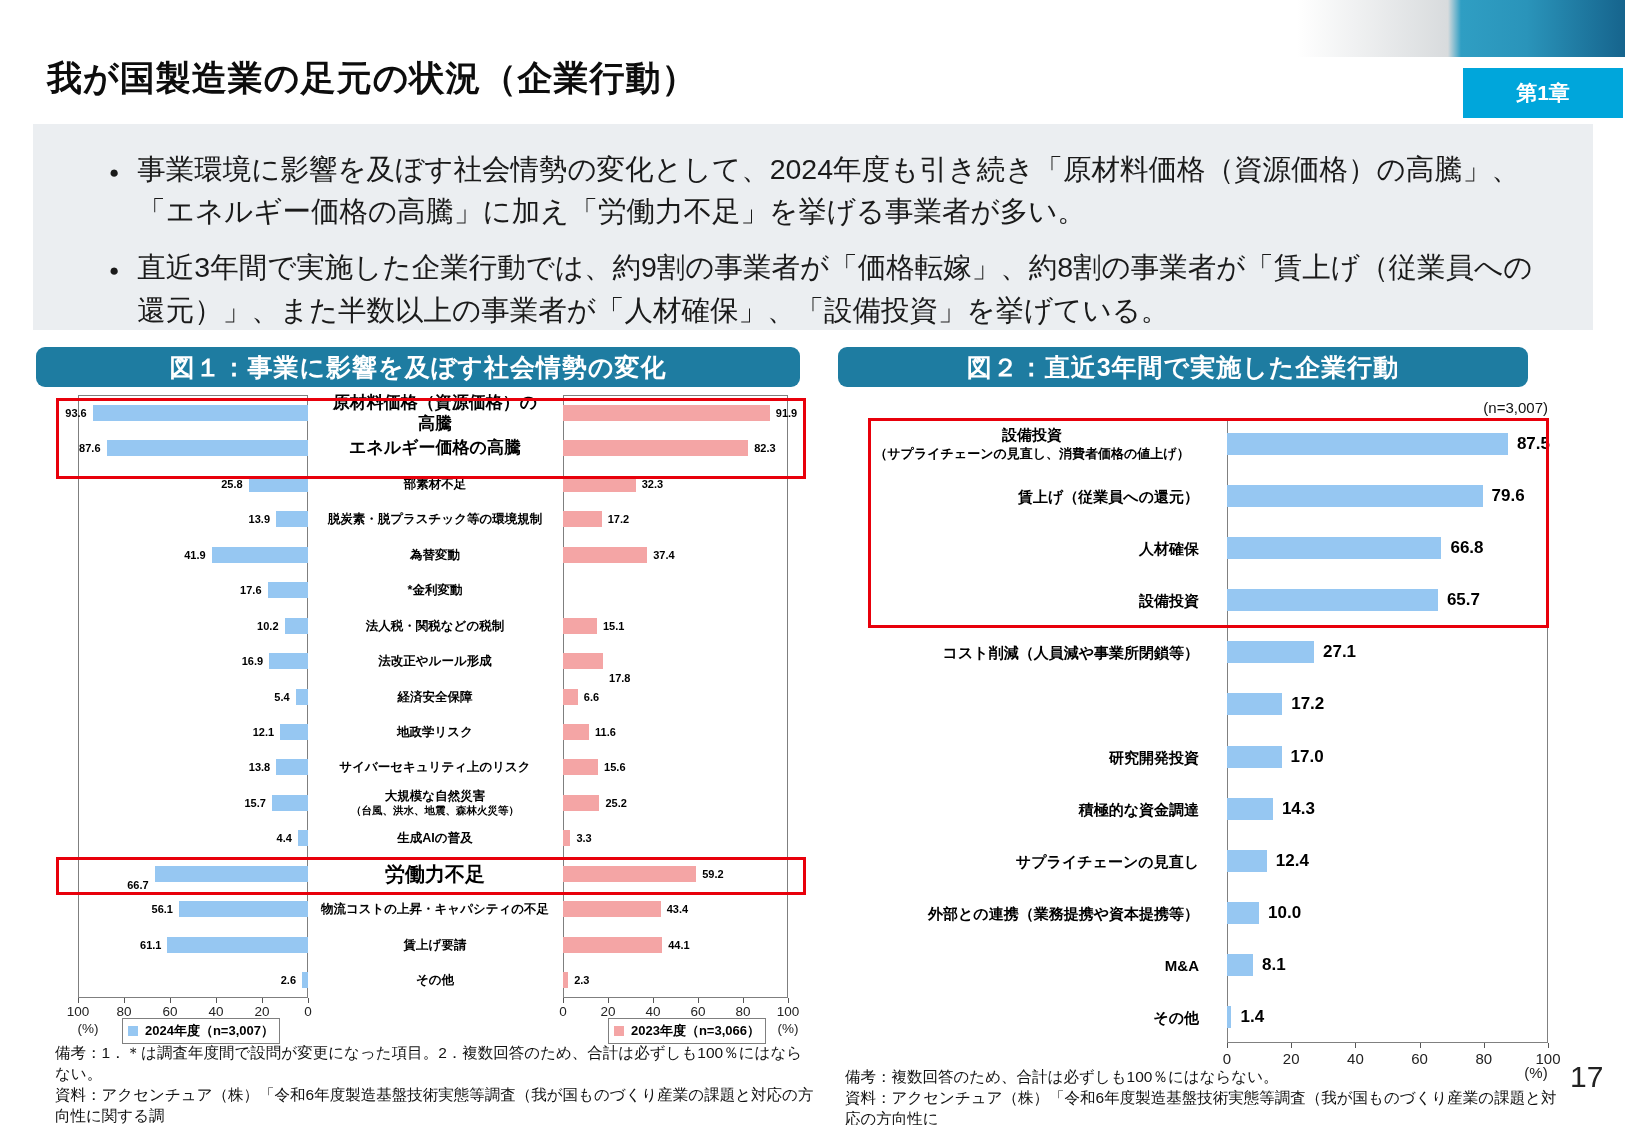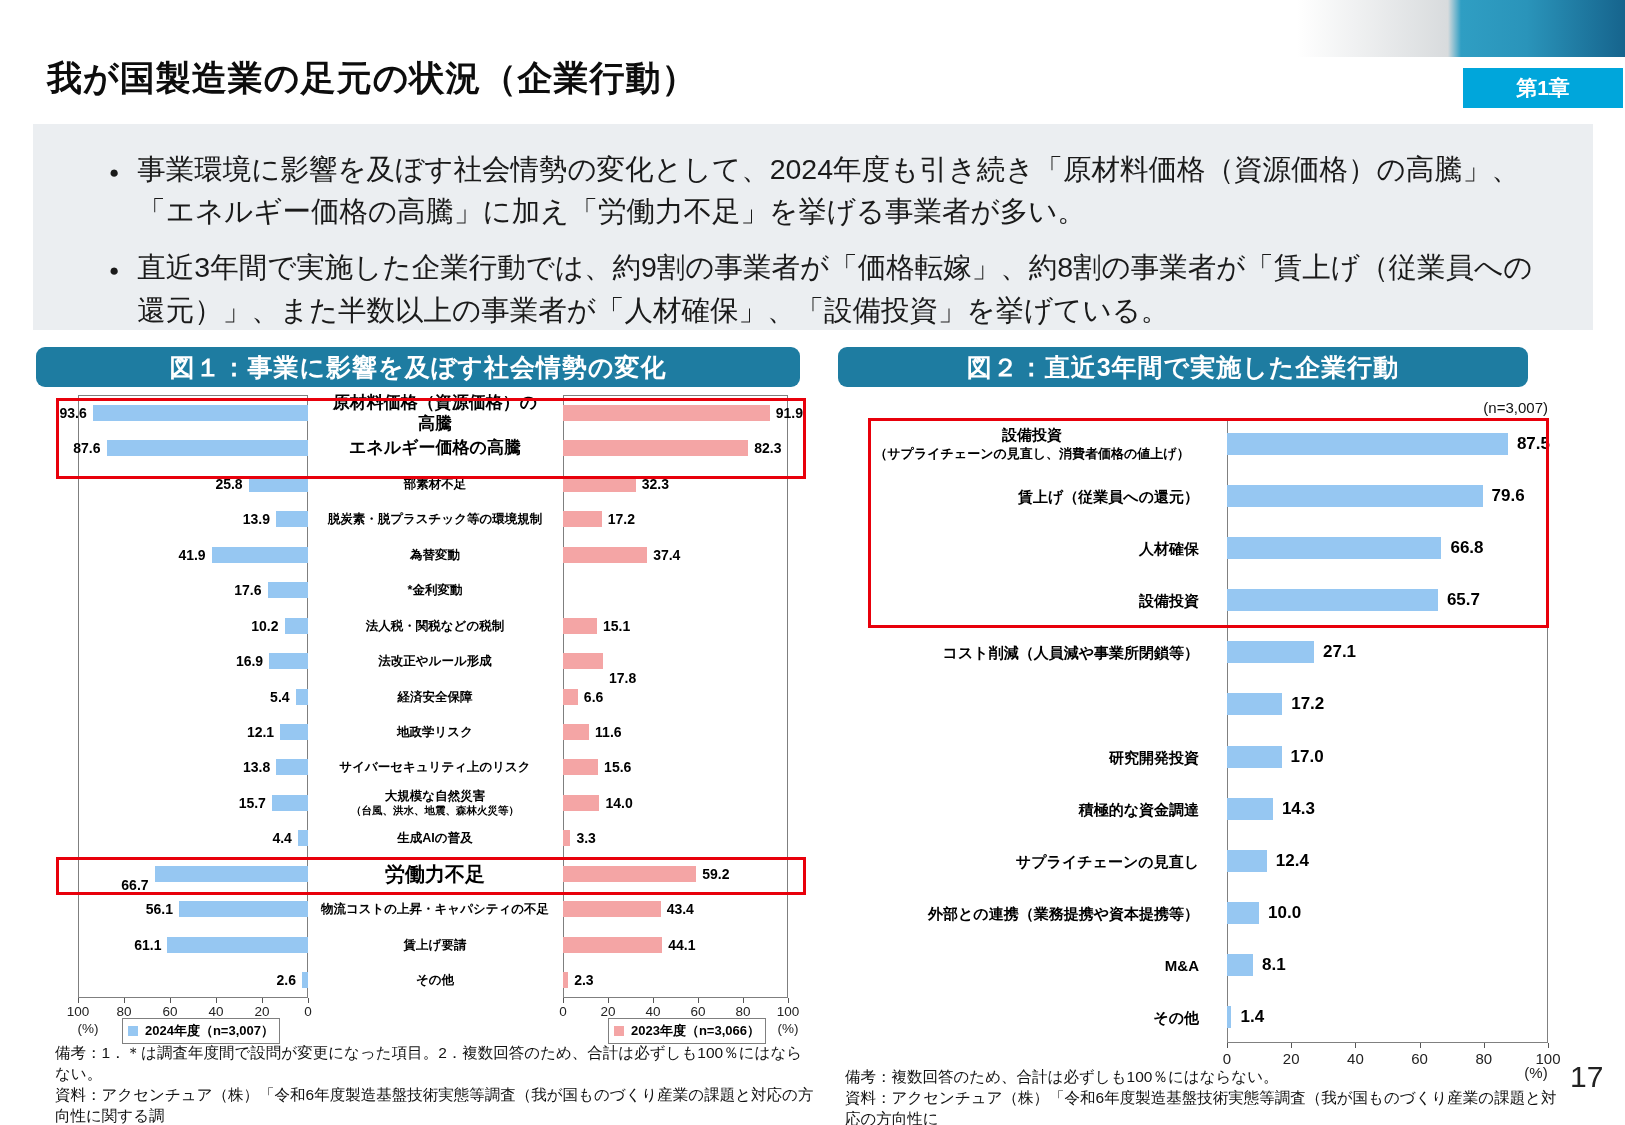--- a/index.html
+++ b/index.html
@@ -2,21 +2,21 @@
 <html><head>
 <meta charset="utf-8">
 <style>
   html,body{margin:0;padding:0;}
   body{font-family:"Liberation Sans","DejaVu Sans",sans-serif;background:#fff;}
   .page{position:relative;width:1625px;height:1125px;overflow:hidden;background:#ffffff;}
 
   
   #deco-bar{position:absolute;left:1297px;top:0;width:328px;height:57px;
     background:linear-gradient(90deg,#ffffff 0%,#d8dbdd 46%,#2f9ec3 50%,#2a94ba 70%,#16648d 100%);}
-  #chapter-badge{position:absolute;left:1463px;top:68px;width:160px;height:40px;background:#00A6DB;
+  #chapter-badge{position:absolute;left:1463px;top:68px;width:160px;height:50px;background:#00A6DB;
     color:#fff;font-weight:bold;font-size:21px;display:flex;align-items:center;justify-content:center;}
 
   #page-title{position:absolute;left:47px;top:55px;font-size:35px;font-weight:bold;color:#0d0d0d;
     letter-spacing:1px;white-space:nowrap;margin:0;}
 
   
   #summary-box{position:absolute;left:33px;top:124px;width:1560px;height:206px;background:#EBEEF1;
     box-sizing:border-box;padding:24px 42px 0 76px;}
   .bullet{display:flex;gap:18px;margin-bottom:14px;font-size:28.5px;line-height:1.48;color:#1a1a1a;}
   .bullet .marker{font-size:17px;padding-top:12px;flex:0 0 auto;}
@@ -30,21 +30,21 @@
   
   .plot{position:absolute;border:1px solid #7f7f7f;background:#fff;box-sizing:border-box;}
   #c1-left-plot{left:78px;top:395px;width:230px;height:603px;}
   #c1-right-plot{left:563px;top:395px;width:225px;height:603px;}
   #c2-plot{left:1227px;top:418px;width:321px;height:625px;border-color:#808080;}
 
   #chart-layer{position:absolute;left:0;top:0;width:1625px;height:1125px;pointer-events:none;}
   .bar{position:absolute;}
   .blue{background:#96C7F2;}
   .pink{background:#F4A5A5;}
-  .cval{position:absolute;font-size:14px;font-weight:bold;color:#000;white-space:nowrap;}
+  .cval{position:absolute;font-size:11px;font-weight:bold;color:#000;white-space:nowrap;}
   .clabel{position:absolute;text-align:center;font-weight:bold;font-size:12.5px;line-height:1.3;color:#000;}
   .clabel.lg{font-size:17px;line-height:1.25;}
   .clabel.xl{font-size:20px;}
   .clabel .xs{font-size:10.5px;}
   .tick{position:absolute;text-align:center;font-size:13.5px;color:#222;}
   .tmark{position:absolute;width:1px;height:5px;background:#555;}
   .c2label{position:absolute;text-align:right;font-weight:bold;font-size:15px;line-height:1.4;color:#000;
     padding-right:20px;box-sizing:border-box;}
   .c2label.first{text-align:center;padding-right:0;}
   .c2label .sub{font-size:13px;}
@@ -180,21 +180,21 @@
       <div class="bar blue" style="left: 276.26px; top: 759.441px; width: 31.74px; height: 16px;"></div>
       <div class="cval" style="left: 270.26px; top: 767.441px; transform: translate(-100%, -50%);">13.8</div>
       <div class="bar pink" style="left: 563px; top: 759.441px; width: 35.1px; height: 16px;"></div>
       <div class="cval" style="left: 604.1px; top: 767.441px; transform: translateY(-50%);">15.6</div>
       <div class="clabel " style="left: 310px; width: 250px; top: 767.441px; transform: translateY(-50%);">
         <div>サイバーセキュリティ上のリスク</div>
       </div>
       <div class="bar blue" style="left: 271.89px; top: 794.912px; width: 36.11px; height: 16px;"></div>
       <div class="cval" style="left: 265.89px; top: 802.912px; transform: translate(-100%, -50%);">15.7</div>
       <div class="bar pink" style="left: 563px; top: 794.912px; width: 36.45px; height: 16px;"></div>
-      <div class="cval" style="left: 605.45px; top: 802.912px; transform: translateY(-50%);">14.0</div>
+      <div class="cval" style="left: 605.45px; top: 802.912px; transform: translateY(-50%);">25.2</div>
       <div class="clabel " style="left: 310px; width: 250px; top: 802.912px; transform: translateY(-50%);">
         <div>大規模な自然災害</div>
         <div class="xs">（台風、洪水、地震、森林火災等）</div>
       </div>
       <div class="bar blue" style="left: 297.88px; top: 830.382px; width: 10.12px; height: 16px;"></div>
       <div class="cval" style="left: 291.88px; top: 838.382px; transform: translate(-100%, -50%);">4.4</div>
       <div class="bar pink" style="left: 563px; top: 830.382px; width: 7.425px; height: 16px;"></div>
       <div class="cval" style="left: 576.425px; top: 838.382px; transform: translateY(-50%);">3.3</div>
       <div class="clabel " style="left: 310px; width: 250px; top: 838.382px; transform: translateY(-50%);">
         <div>生成AIの普及</div>

